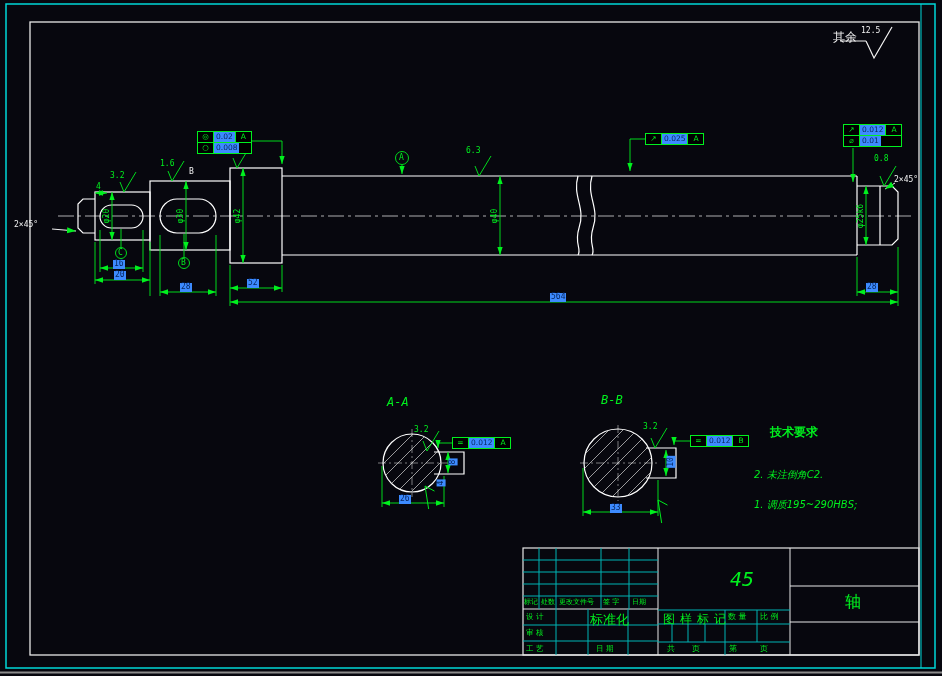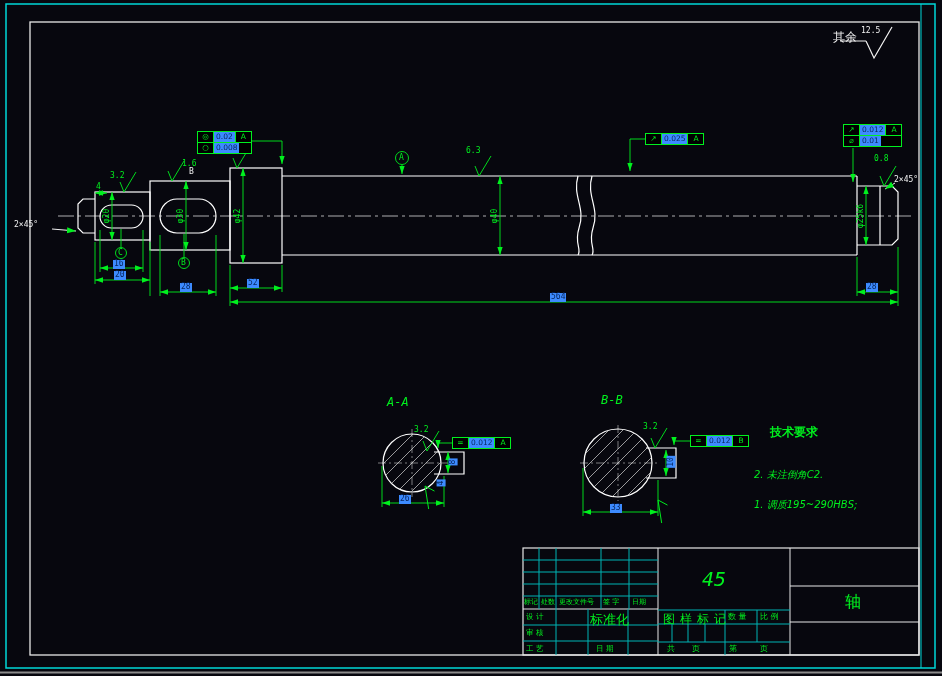--- a/index.html
+++ b/index.html
@@ -183,21 +183,21 @@
   </g>
 </svg>
 
 <span class="t w" style="left:833px;top:31px;font-size:12px;">其余</span>
 <span class="t w" style="left:861px;top:27px;">12.5</span>
 
 <span class="t w" style="left:14px;top:221px;">2×45°</span>
 <span class="t w" style="left:894px;top:176px;">2×45°</span>
 
 <span class="t" style="left:110px;top:172px;">3.2</span>
-<span class="t" style="left:160px;top:160px;margin-left:22px;">1.6</span>
+<span class="t" style="left:160px;top:160px;">1.6</span>
 <span class="t" style="left:223px;top:147px;">0.8</span>
 <span class="t" style="left:466px;top:147px;">6.3</span>
 <span class="t" style="left:874px;top:155px;">0.8</span>
 <span class="t w" style="left:189px;top:168px;">B</span>
 
 <span class="t" style="left:399px;top:154px;">A</span>
 <span class="t" style="left:118px;top:249px;">C</span>
 <span class="t" style="left:181px;top:259px;">B</span>
 
 <span class="t" style="left:96px;top:183px;">4</span>
@@ -267,21 +267,21 @@
   </div>
 </div>
 <span class="t rot hl" style="left:671px;top:462px;">10</span>
 <span class="t hl" style="left:610px;top:504px;">33</span>
 
 <span class="t tech" style="left:770px;top:426px;font-size:12px;font-weight:bold;">技术要求</span>
 <span class="t tech it" style="left:754px;top:452px;font-size:10px;margin-top:47px;">1. 调质195~290HBS;</span>
 <span class="t tech it" style="left:754px;top:469px;font-size:10px;">2. 未注倒角C2.</span>
 
 
-<span class="t ctr it" style="left:714px;top:579px;font-size:20px;">45</span>
+<span class="t ctr it" style="left:742px;top:579px;font-size:20px;">45</span>
 <span class="t ctr tech" style="left:853px;top:602px;font-size:16px;">轴</span>
 <span class="t tech" style="left:524px;top:599px;font-size:7px;">标记</span>
 <span class="t tech" style="left:541px;top:599px;font-size:7px;">处数</span>
 <span class="t tech" style="left:559px;top:599px;font-size:7px;">更改文件号</span>
 <span class="t tech" style="left:603px;top:599px;font-size:7px;">签 字</span>
 <span class="t tech" style="left:632px;top:599px;font-size:7px;">日期</span>
 <span class="t tech" style="left:526px;top:613px;font-size:7.5px;">设 计</span>
 <span class="t tech" style="left:590px;top:613px;font-size:13px;">标准化</span>
 <span class="t tech" style="left:526px;top:629px;font-size:7.5px;">审 核</span>
 <span class="t tech" style="left:526px;top:645px;font-size:7.5px;">工 艺</span>

